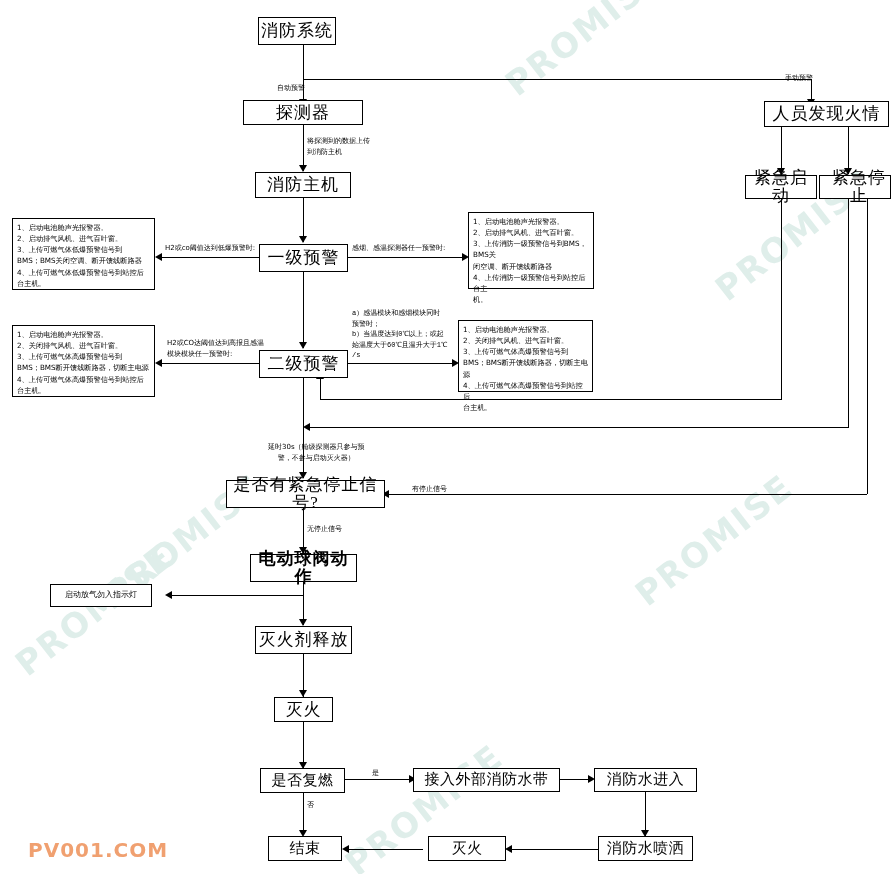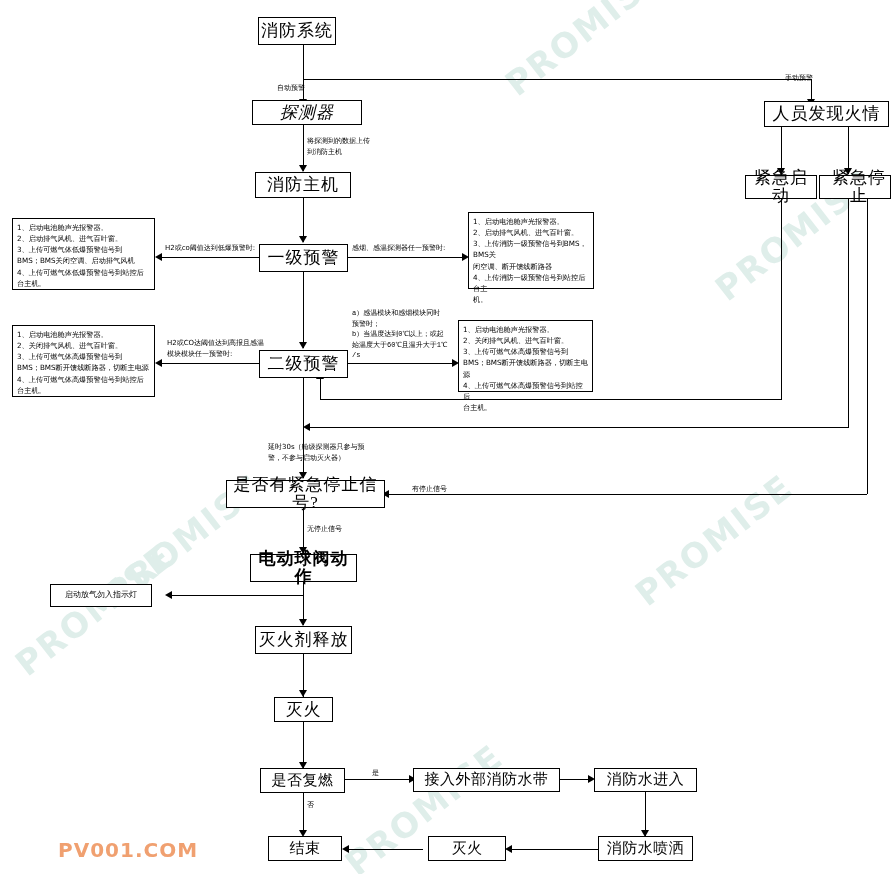--- a/index.html
+++ b/index.html
@@ -7,21 +7,21 @@
        font-family:"Liberation Sans","DejaVu Sans",sans-serif;color:#000;}
   #canvas{position:absolute;left:0;top:0;width:895px;height:874px;}
 
   
   .wm{position:absolute;color:#dfeeea;font-size:34px;font-weight:bold;
       letter-spacing:2px;transform:rotate(-38deg);
       font-family:"DejaVu Sans",sans-serif;pointer-events:none;
       user-select:none;white-space:nowrap;}
   .wm-site{position:absolute;left:28px;top:838px;color:#f0a070;
       font-size:20px;font-weight:bold;letter-spacing:1px;
-      font-family:"DejaVu Sans",sans-serif;margin-left:30px;}
+      font-family:"DejaVu Sans",sans-serif;}
 
   
   .node{position:absolute;box-sizing:border-box;border:1px solid #000;
         background:#fff;display:flex;align-items:center;
         justify-content:center;text-align:center;line-height:1.05;
         font-family:"Liberation Serif","DejaVu Serif",serif;}
   .big{font-size:17px;letter-spacing:1px;}
   .mid{font-size:15px;letter-spacing:.5px;}
   .small{font-size:8px;letter-spacing:0;}
 
@@ -147,21 +147,21 @@
   <div class="ln h" style="left:345px;top:849px;width:78px;"></div>
   <div class="arw arw-l" style="left:342px;top:845px;"></div>
 
   <div class="ln v" style="left:303px;top:793px;height:42px;"></div>
   <div class="arw arw-d" style="left:299px;top:830px;"></div>
 
   <div class="node big" style="left:258px;top:17px;width:78px;height:28px;">
     <span>消防系统</span>
   </div>
 
-  <div class="node big" style="left:252px;top:100px;width:110px;height:25px;font-style:italic;">
+  <div class="node big" style="left:243px;top:100px;width:120px;height:25px;">
     <span>探测器</span>
   </div>
 
   <div class="node big" style="left:255px;top:172px;width:96px;height:26px;">
     <span>消防主机</span>
   </div>
 
   <div class="node big" style="left:259px;top:244px;width:89px;height:28px;">
     <span>一级预警</span>
   </div>
@@ -223,21 +223,21 @@
   </div>
 
   <div class="node mid" style="left:268px;top:836px;width:74px;height:25px;">
     <span>结束</span>
   </div>
 
   <div class="detail" style="left:12px;top:218px;width:143px;height:72px;">
     <div>1、启动电池舱声光报警器。</div>
     <div>2、启动排气风机、进气百叶窗。</div>
     <div>3、上传可燃气体低爆预警信号到</div>
-    <div>BMS；BMS关闭空调、启动排气风机</div>
+    <div>BMS；BMS关闭空调、断开馈线断路器</div>
     <div>4、上传可燃气体低爆预警信号到站控后</div>
     <div>台主机。</div>
   </div>
 
   <div class="detail" style="left:468px;top:212px;width:126px;height:77px;">
     <div>1、启动电池舱声光报警器。</div>
     <div>2、启动排气风机、进气百叶窗。</div>
     <div>3、上传消防一级预警信号到BMS，BMS关</div>
     <div>闭空调、断开馈线断路器</div>
     <div>4、上传消防一级预警信号到站控后台主</div>
@@ -275,21 +275,21 @@
 
   <div class="elbl" style="left:167px;top:338px;">H2或CO达阈值达到高报且感温
 模块模块任一预警时:</div>
 
   <div class="elbl" style="left:352px;top:308px;font-family:Liberation Mono, monospace;">a）感温模块和感烟模块同时
 预警时；
 b）当温度达到0℃以上；或起
 始温度大于60℃且温升大于1℃
 /s</div>
 
-  <div class="elbl" style="left:268px;top:442px;">延时30s（舱级探测器只参与预
+  <div class="elbl" style="left:268px;top:442px;text-align:center;">延时30s（舱级探测器只参与预
 警，不参与启动灭火器）</div>
 
   <div class="elbl" style="left:412px;top:484px;">有停止信号</div>
 
   <div class="elbl" style="left:307px;top:524px;">无停止信号</div>
 
   <div class="elbl" style="left:372px;top:768px;">是</div>
 
   <div class="elbl" style="left:307px;top:800px;">否</div>
 

